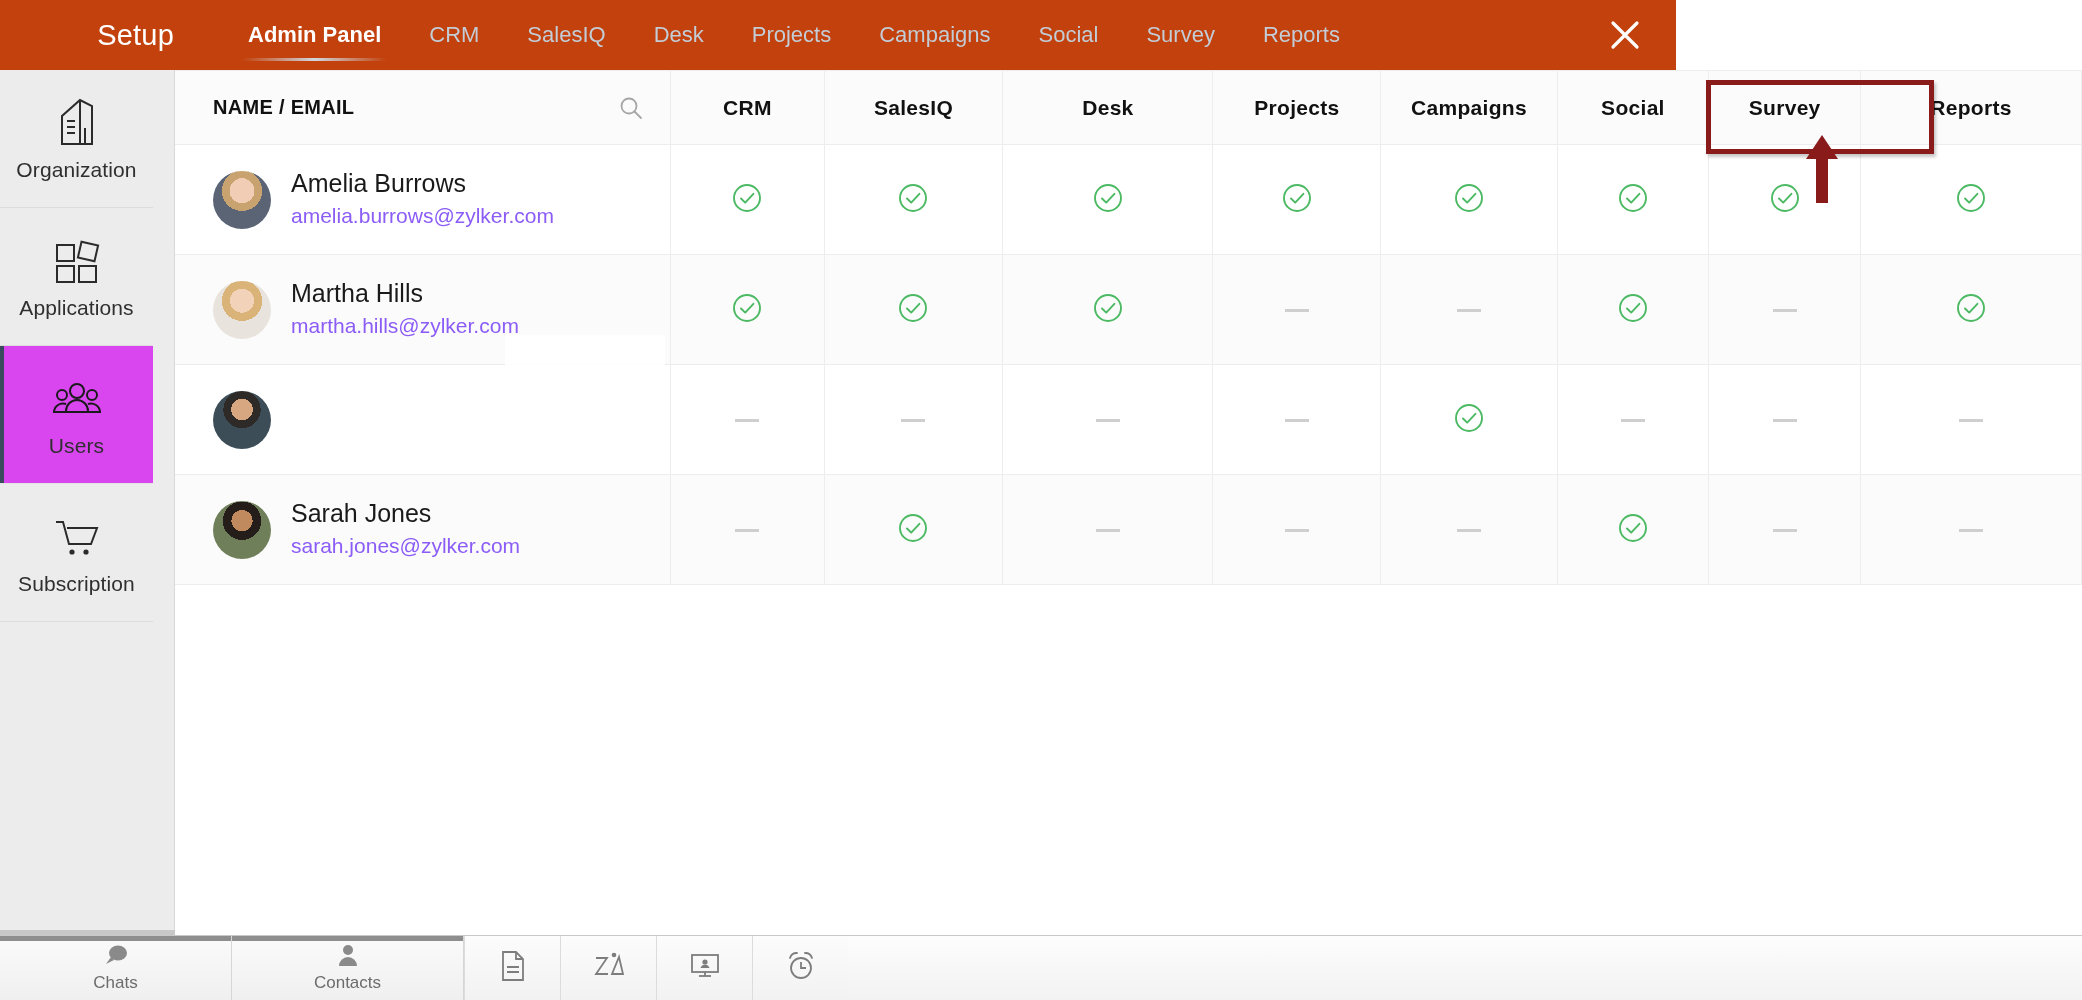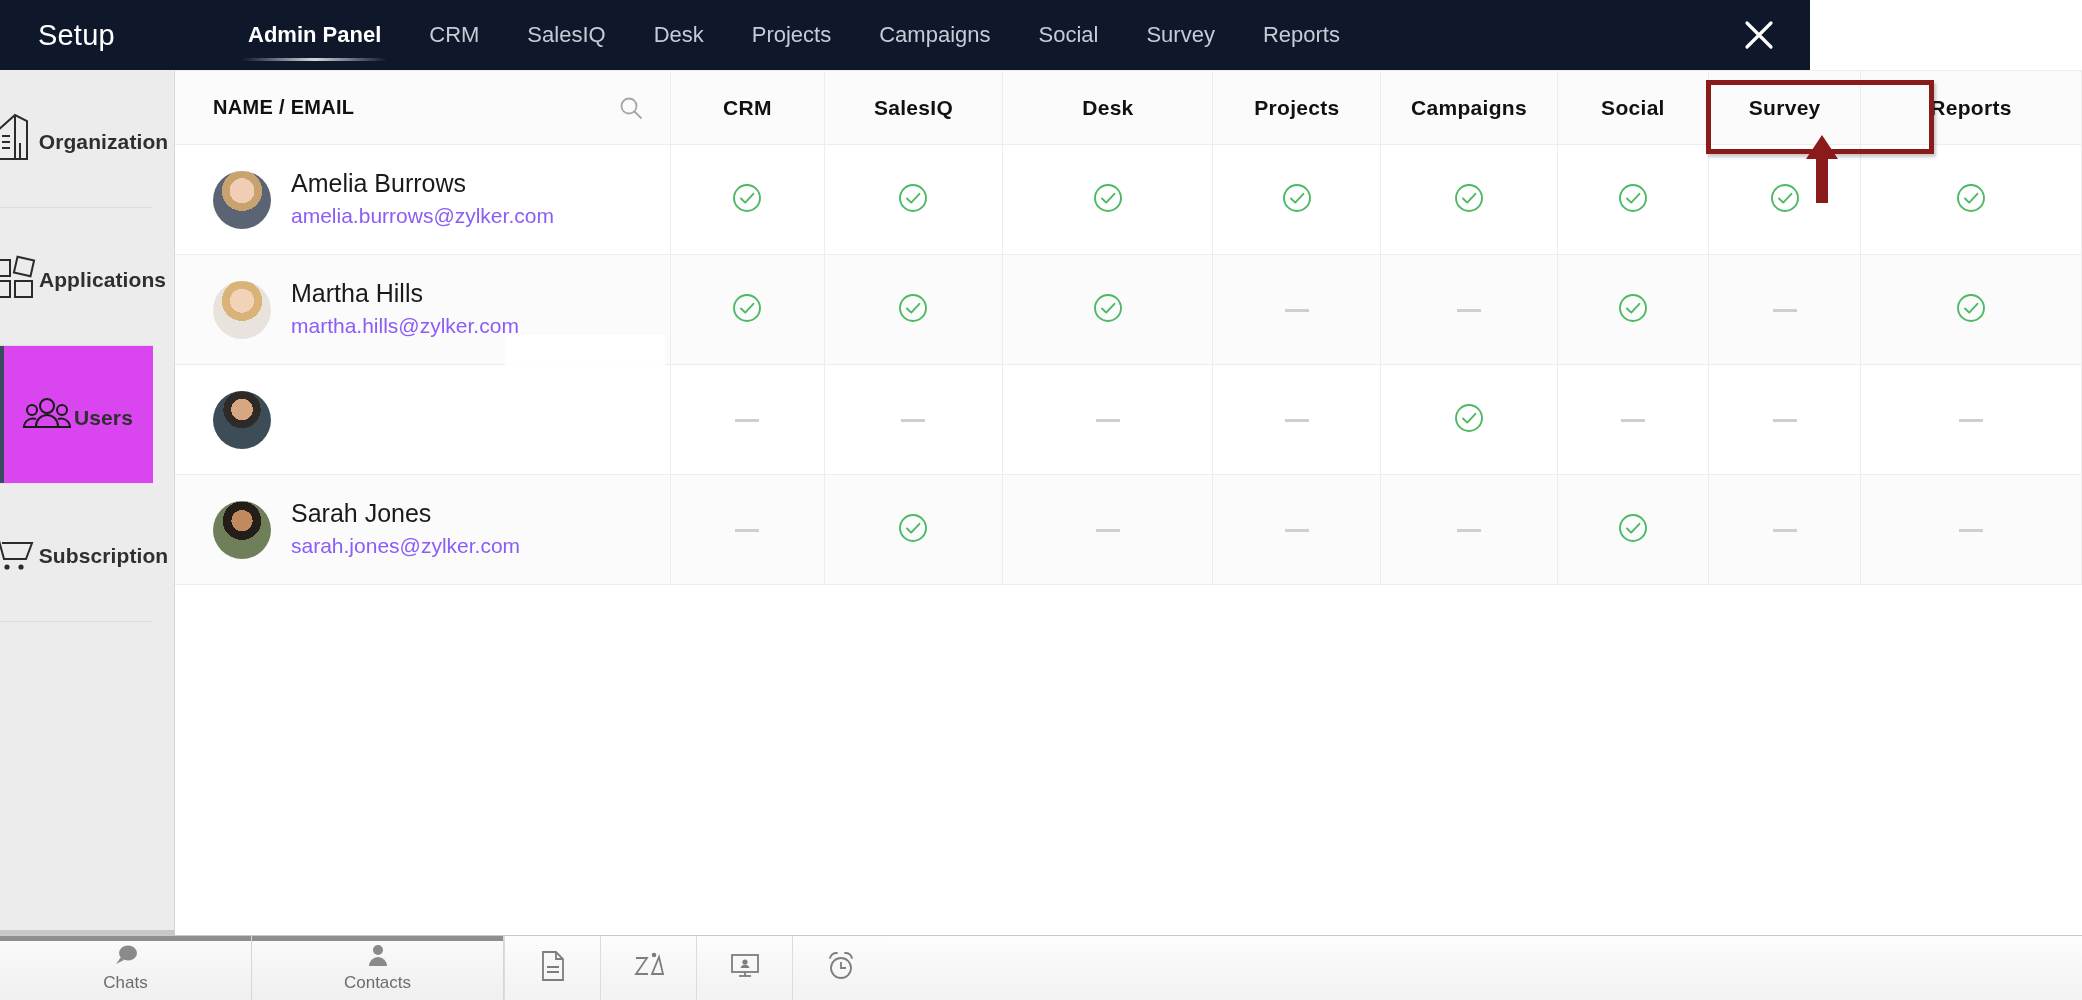--- a/index.html
+++ b/index.html
@@ -6,23 +6,23 @@
   html, body {
     width: 2082px; height: 1000px;
     font-family: "Liberation Sans", sans-serif;
     background: #ffffff;
     overflow: hidden;
   }
   #app { position: relative; width: 2082px; height: 1000px; }
 
   
   .topbar {
-    position: absolute; left: 0; top: 0; width: 1810px; height: 70px;
-    background: #0f172a;
-    display: flex; align-items: center;
+    position: absolute; left: 0; top: 0; width: 1676px; height: 70px;
+    background: #c2410c;
+    display: flex; align-items: center; text-align: right;
   }
   .setup-title {
     color: #ffffff; font-size: 29px; font-weight: 400;
     margin-left: 38px; width: 136px; letter-spacing: .2px;
   }
   .topnav { display: flex; align-items: center; height: 70px; margin-left: 50px; }
   .topnav-item {
     color: #c4ccd6; font-size: 22px; padding: 0 24px; height: 70px;
     display: flex; align-items: center; position: relative; cursor: pointer;
     white-space: nowrap;
@@ -39,22 +39,22 @@
   }
   .close-btn svg { display: block; }
 
   
   .sidebar {
     position: absolute; left: 0; top: 70px; width: 175px; height: 865px;
     background: #ececec; border-right: 1px solid #d8d8d8;
   }
   .side-item {
     position: relative; height: 138px; width: 153px;
-    display: flex; flex-direction: row; align-items: center; justify-content: center;
-    cursor: pointer; border-bottom: 1px solid #dcdcdc; font-weight: bold;
+    display: flex; flex-direction: column; align-items: center; justify-content: center;
+    cursor: pointer; border-bottom: 1px solid #dcdcdc;
   }
   .side-item .side-icon { height: 56px; display: flex; align-items: center; justify-content: center; }
   .side-item .side-label {
     font-size: 21px; color: #2f2f2f; margin-top: 6px; letter-spacing: .1px;
   }
   .side-item.selected {
     background: #d946ef; border-bottom-color: #e4e4e4;
   }
   .side-item.selected::before {
     content: ""; position: absolute; left: 0; top: 0; bottom: 0; width: 4px; background: #3a4b5e;
@@ -141,21 +141,21 @@
     background: rgba(255,255,255,.85); pointer-events: none;
   }
 
   
   .taskbar {
     position: absolute; left: 0; bottom: 0; width: 2082px; height: 65px;
     background: linear-gradient(to bottom, #fdfdfd, #f2f2f2);
     border-top: 1px solid #c9c9c9; display: flex; align-items: stretch;
   }
   .tb-tab {
-    width: 252px; display: flex; flex-direction: column; align-items: center;
+    width: 232px; display: flex; flex-direction: column; align-items: center;
     justify-content: center; cursor: pointer; position: relative;
     border-right: 1px solid #d6d6d6;
     background: linear-gradient(to bottom, #fbfbfb, #efefef);
   }
   .tb-tab::before {
     content: ""; position: absolute; left: 0; right: 0; top: 0; height: 5px; background: #8e8e8e;
   }
   .tb-tab .tb-label { font-size: 17px; color: #6c6c6c; margin-top: 2px; }
   .tb-search {
     flex: 1; display: flex; align-items: center; padding-left: 24px;

